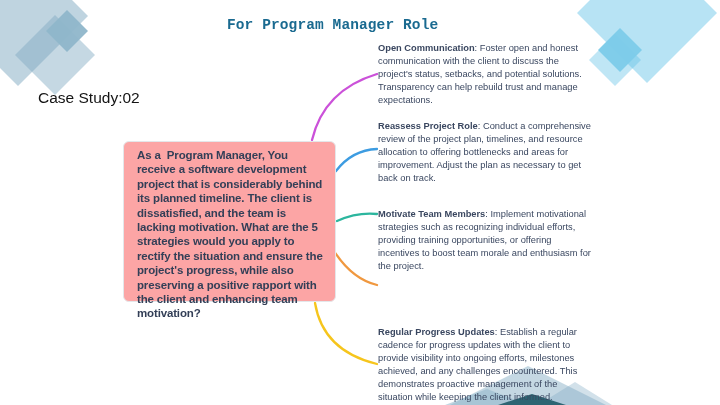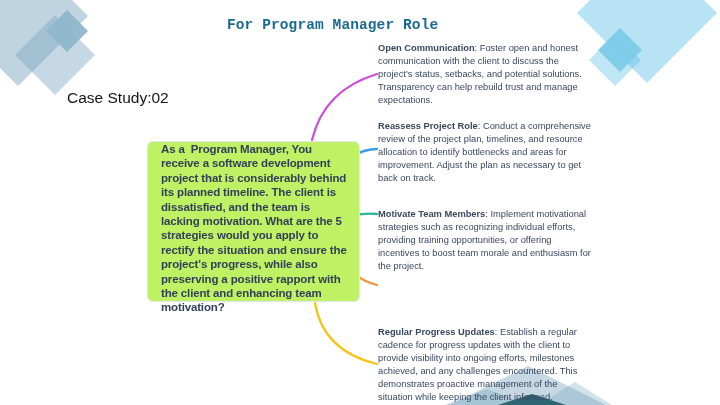--- a/index.html
+++ b/index.html
@@ -9,26 +9,26 @@
   }
   svg.layer{position:absolute;left:0;top:0;width:720px;height:405px;}
   .decor-layer{z-index:0;}
   .connector-layer{z-index:1;}
   .slide-title{
     position:absolute;left:227px;top:17px;z-index:2;margin:0;
     font-size:14.5px;font-weight:700;color:#1a6a90;letter-spacing:.1px;font-family:Liberation Mono, monospace;
   }
   .case-label{
     position:absolute;left:38px;top:89px;z-index:2;
-    font-size:15.5px;font-weight:400;color:#141414;margin-left:29px;
+    font-size:15.5px;font-weight:400;color:#141414;
   }
   .question-card{
     position:absolute;left:123px;top:141px;width:213px;height:161px;z-index:2;
-    box-sizing:border-box;background:#bef264;border:1px solid #e4e7ea;
-    border-radius:6px;padding:0 12px 6px 13px;margin-left:24px;
+    box-sizing:border-box;background:#fca5a5;border:1px solid #e4e7ea;
+    border-radius:6px;padding:6px 12px 6px 13px;
   }
   .question-card p{
     margin:0;font-size:11.5px;font-weight:700;line-height:14.4px;
     color:#333f57;letter-spacing:-0.15px;white-space:pre-wrap;
   }
   .strategy{
     position:absolute;left:378px;width:216px;z-index:2;
     font-size:9.3px;line-height:13px;color:#3a4760;
   }
   .strategy .s-name{font-weight:700;}
@@ -75,21 +75,21 @@
 
   <div class="question-card">
     <p>As a  Program Manager, You receive a software development project that is considerably behind its planned timeline. The client is dissatisfied, and the team is lacking motivation. What are the 5 strategies would you apply to rectify the situation and ensure the project's progress, while also preserving a positive rapport with the client and enhancing team motivation?</p>
   </div>
 
   <div class="strategy s1">
     <span class="s-name">Open Communication</span><span>: Foster open and honest communication with the client to discuss the project's status, setbacks, and potential solutions. Transparency can help rebuild trust and manage expectations.</span>
   </div>
 
   <div class="strategy s2">
-    <span class="s-name">Reassess Project Role</span><span>: Conduct a comprehensive review of the project plan, timelines, and resource allocation to identify bottlenecks and areas for improvement. Adjust the plan as necessary to get back on track.</span>
+    <span class="s-name">Reassess Project Role</span><span>: Conduct a comprehensive review of the project plan, timelines, and resource allocation to offering bottlenecks and areas for improvement. Adjust the plan as necessary to get back on track.</span>
   </div>
 
   <div class="strategy s3">
     <span class="s-name">Motivate Team Members</span><span>: Implement motivational strategies such as recognizing individual efforts, providing training opportunities, or offering incentives to boost team morale and enthusiasm for the project.</span>
   </div>
 
 
   <div class="strategy s5">
     <span class="s-name">Regular Progress Updates</span><span>: Establish a regular cadence for progress updates with the client to provide visibility into ongoing efforts, milestones achieved, and any challenges encountered. This demonstrates proactive management of the situation while keeping the client informed.</span>
   </div>

